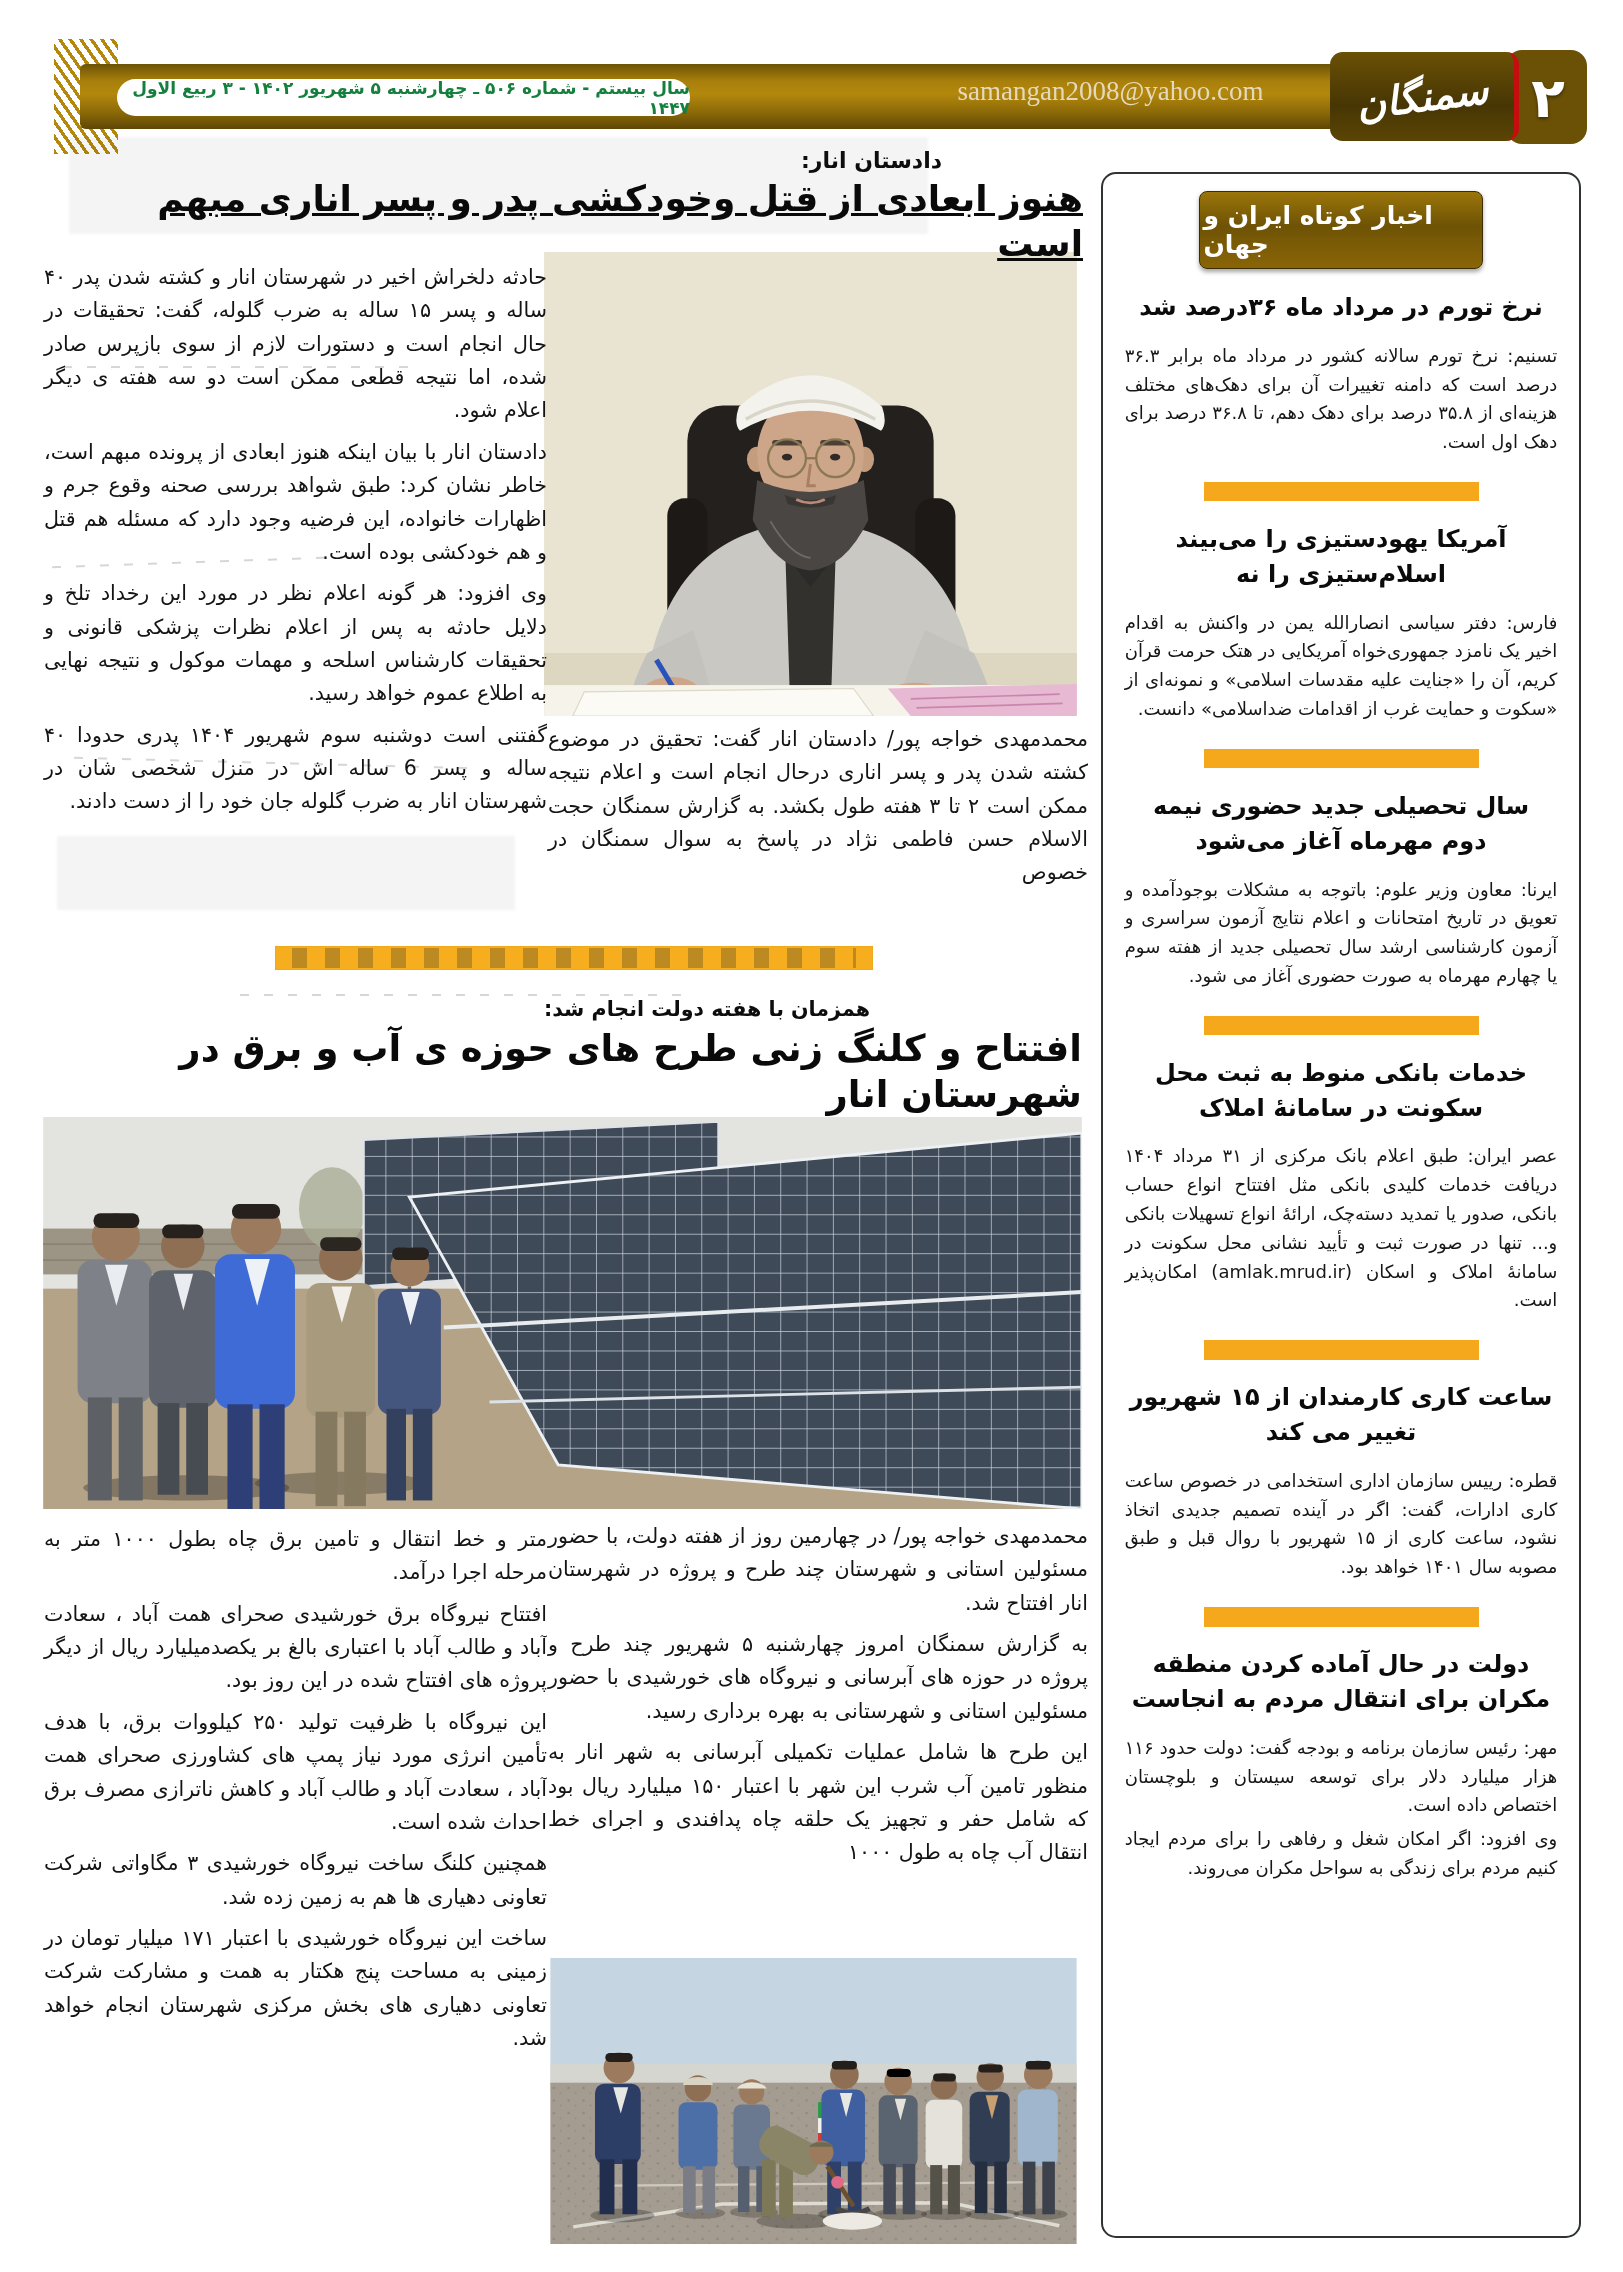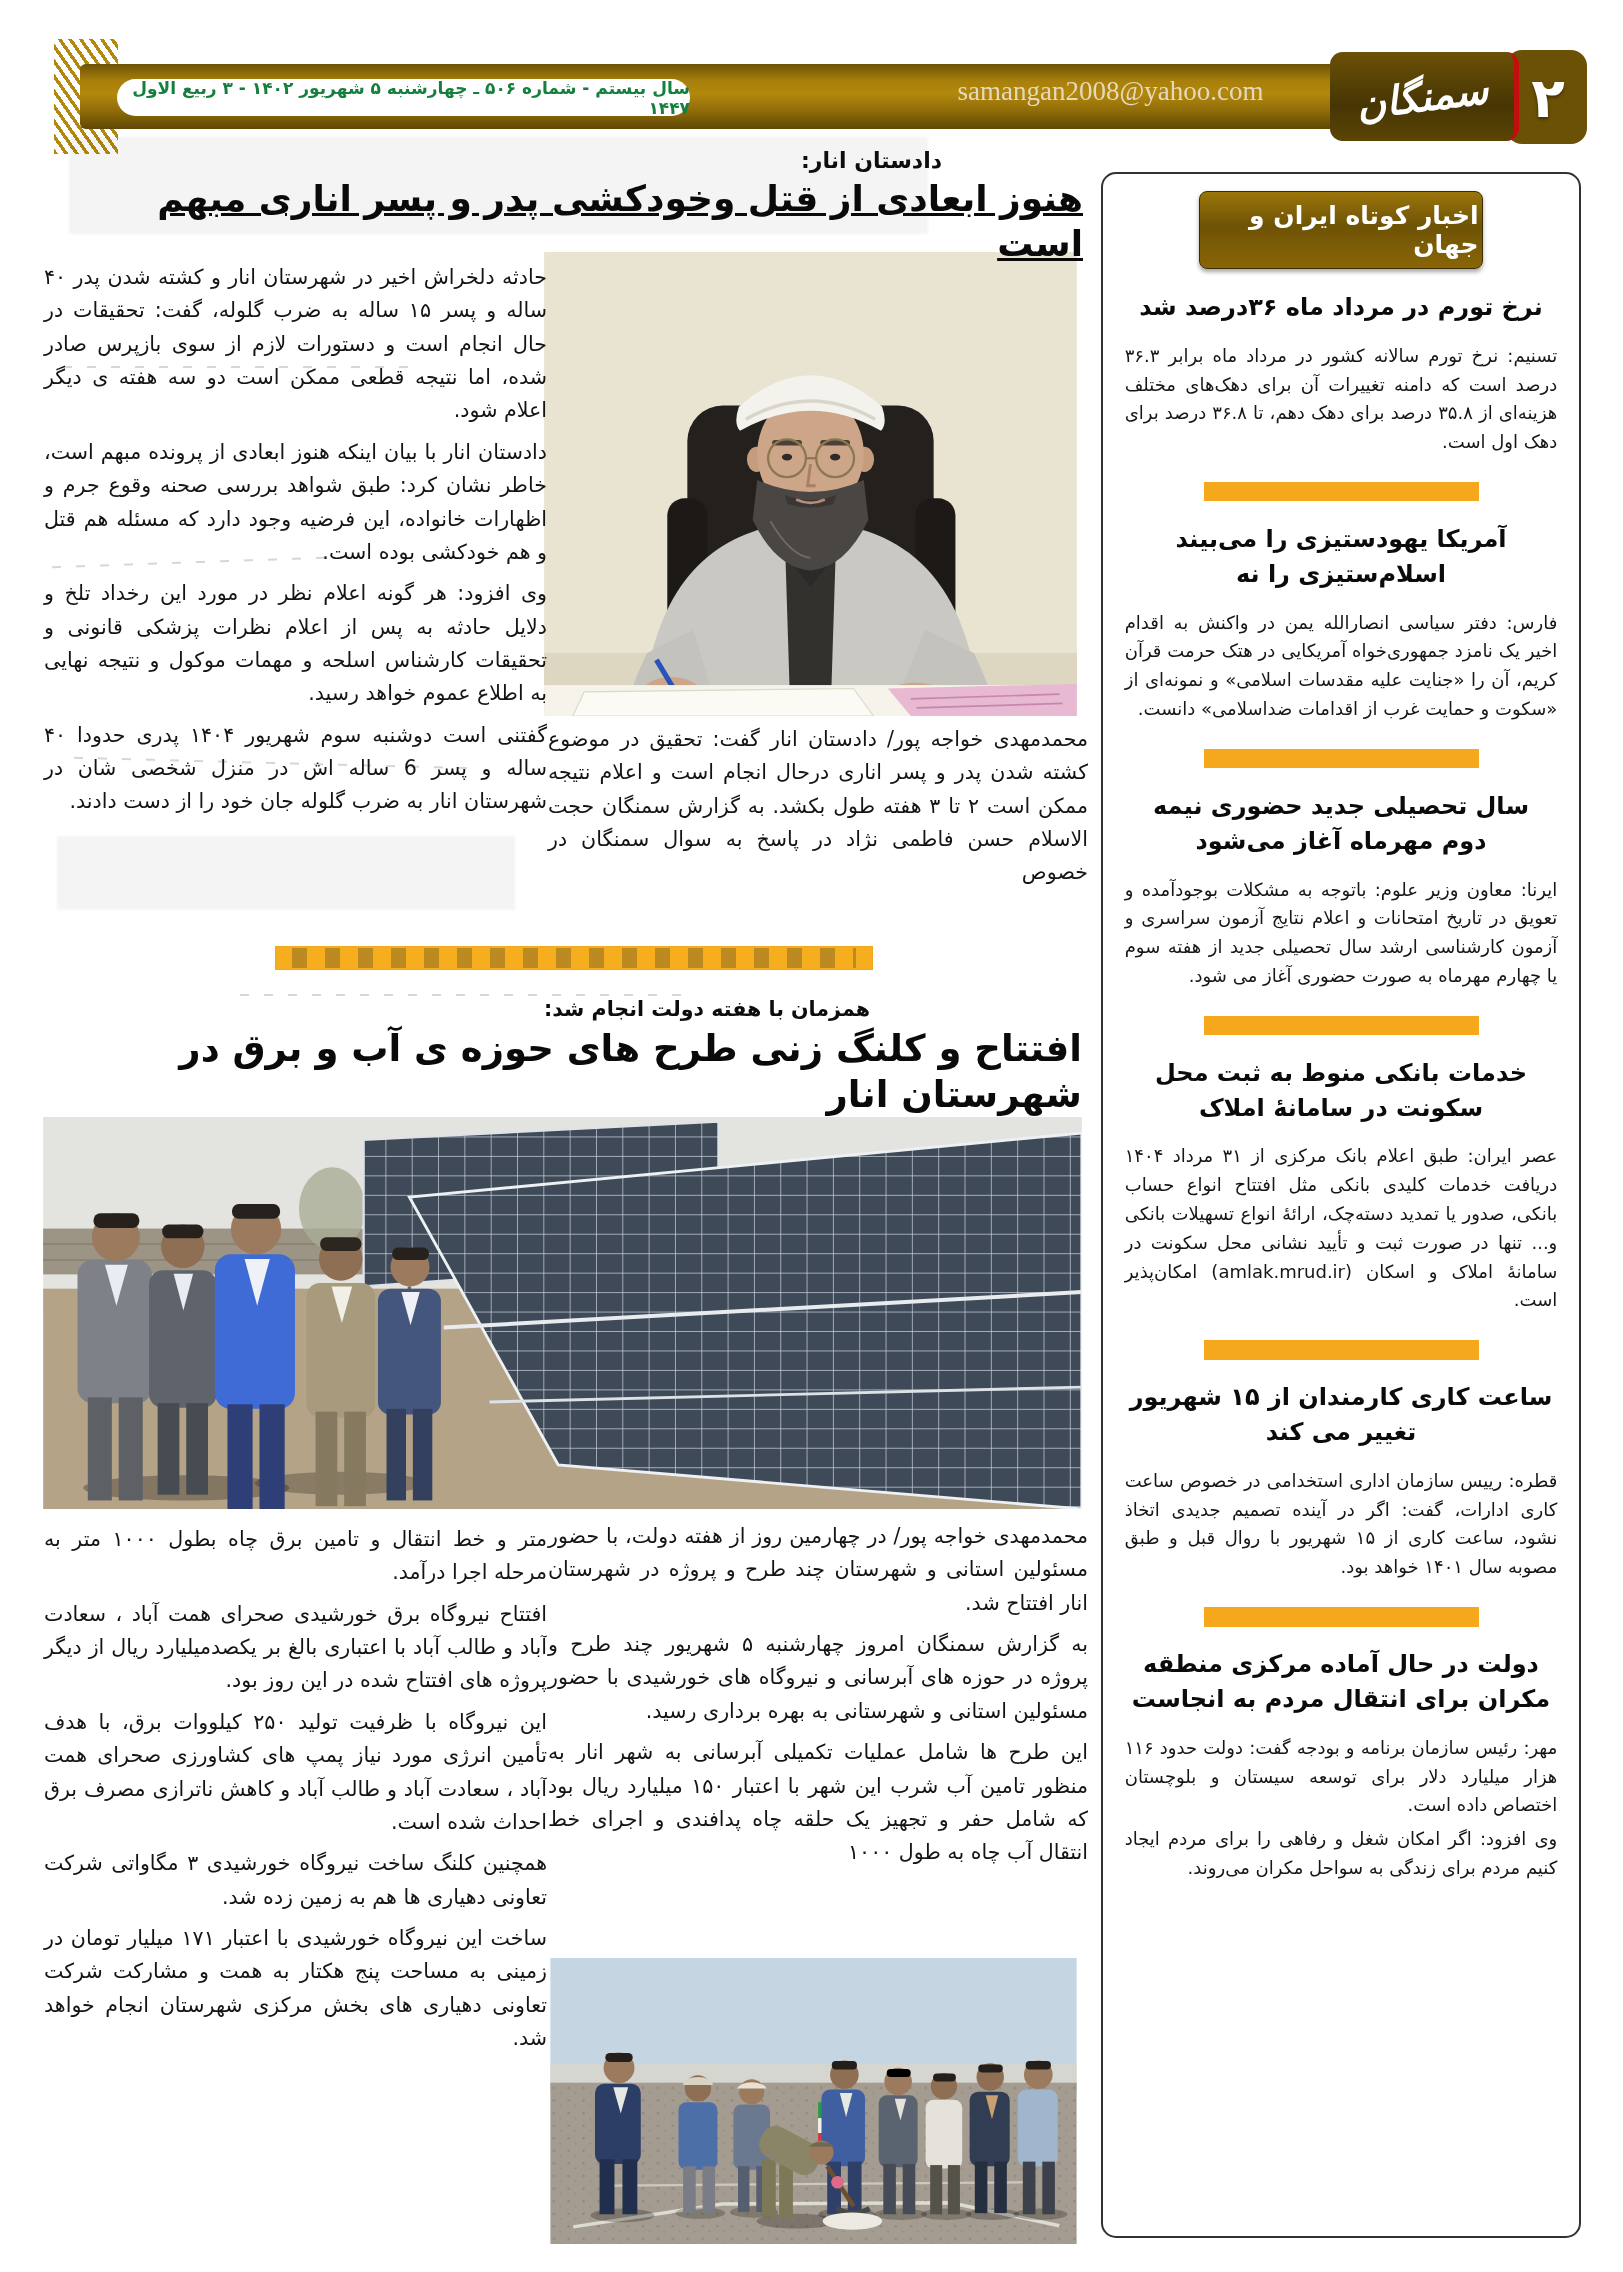--- a/index.html
+++ b/index.html
@@ -41,21 +41,21 @@
             box-shadow:inset 0 0 0 0.6px rgba(0,0,0,.05);}
   .hl-strip::after{content:"";position:absolute;inset:2.3px 17px;
             background:repeating-linear-gradient(90deg,rgba(40,40,40,.28) 0 15px,transparent 15px 33px);}
   .photo{z-index:2;overflow:hidden;}
   .photo svg{display:block;}
 
   
   .sidebar{left:1101px;top:172px;width:480px;height:2066px;background:#fff;
            border:2.9px solid #2f3433;border-radius:15px;z-index:5;overflow:hidden;
            padding:0 20.6px;box-sizing:border-box;}
-  .sb-badge{margin:17px auto 11.5px;width:275px;padding:9.2px 3.4px;text-align:right;
+  .sb-badge{margin:17px auto 11.5px;width:275px;padding:9.2px 3.4px;text-align:left;
             background:linear-gradient(180deg,#9a750a,#6e5305 45%,#8a6507);
             border:1.7px solid #3c2e03;border-radius:8px;box-shadow:0 2.3px 4.6px rgba(0,0,0,.35);
             color:#fff;font-weight:bold;font-size:25px;direction:rtl;}
   .sb-head{direction:rtl;text-align:center;font-weight:bold;font-size:24px;line-height:1.45;
            margin:20.6px 3.4px 0;color:#0b0b0b;}
   .sb-body{direction:rtl;text-align:justify;font-size:18px;line-height:1.6;margin:17px 1.1px 0;color:#161616;}
   .sb-body2{direction:rtl;text-align:justify;font-size:18px;line-height:1.6;margin:4.6px 1.1px 0;color:#161616;}
   .ybar{width:275px;height:19.5px;background:#f6a81c;margin:25px auto 0;}
 </style>
 </head>
@@ -338,19 +338,19 @@
     <div class="ybar"></div>
 
     <div class="sb-head">خدمات بانکی منوط به ثبت محل سکونت در سامانهٔ املاک</div>
     <div class="sb-body">عصر ایران: طبق اعلام بانک مرکزی از ۳۱ مرداد ۱۴۰۴ دریافت خدمات کلیدی بانکی مثل افتتاح انواع حساب بانکی، صدور یا تمدید دسته‌چک، ارائهٔ انواع تسهیلات بانکی و... تنها در صورت ثبت و تأیید نشانی محل سکونت در سامانهٔ املاک و اسکان (amlak.mrud.ir) امکان‌پذیر است.</div>
     <div class="ybar"></div>
 
     <div class="sb-head">ساعت کاری کارمندان از ۱۵ شهریور تغییر می کند</div>
     <div class="sb-body">قطره: رییس سازمان اداری استخدامی در خصوص ساعت کاری ادارات، گفت: اگر در آینده تصمیم جدیدی اتخاذ نشود، ساعت کاری از ۱۵ شهریور با روال قبل و طبق مصوبه سال ۱۴۰۱ خواهد بود.</div>
     <div class="ybar"></div>
 
-    <div class="sb-head">دولت در حال آماده مرکزی منطقه مکران برای انتقال مردم به انجاست</div>
+    <div class="sb-head">دولت در حال آماده کردن منطقه مکران برای انتقال مردم به انجاست</div>
     <div class="sb-body">مهر: رئیس سازمان برنامه و بودجه گفت: دولت حدود ۱۱۶ هزار میلیارد دلار برای توسعه سیستان و بلوچستان اختصاص داده است.</div>
     <div class="sb-body2">وی افزود: اگر امکان شغل و رفاهی را برای مردم ایجاد کنیم مردم برای زندگی به سواحل مکران می‌روند.</div>
   </div>
 
 </div>
 
 
 </body></html>

